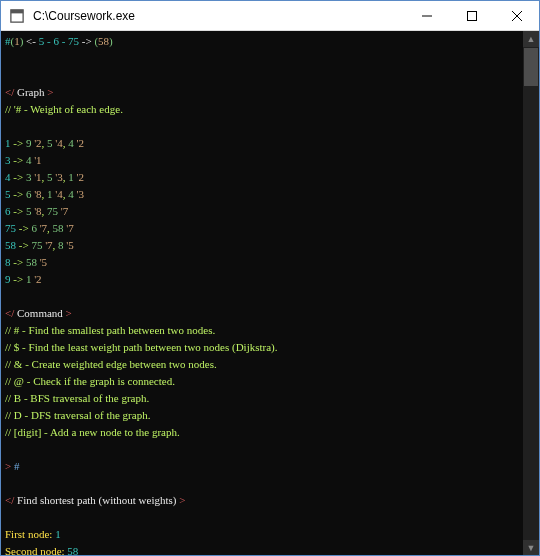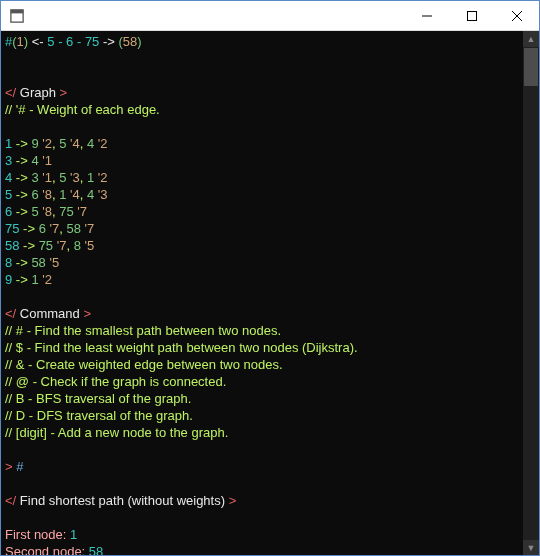--- a/index.html
+++ b/index.html
@@ -40,22 +40,22 @@
 
   .client {
     position: relative;
     height: 525px;
     background: #0c0c0c;
     display: flex;
   }
   .console {
     flex: 1;
     padding: 2px 4px;
-    font-family: Liberation Sans, sans-serif;
-    font-size: 13px;
+    font-family: Liberation Serif, serif;
+    font-size: 11px;
     line-height: 17px;
     color: #c0c0c0;
     white-space: pre;
     overflow: hidden;
   }
   .scrollbar {
     width: 16px;
     background: #202020;
     position: relative;
   }
@@ -78,33 +78,34 @@
     background: #4d4d4d;
   }
 
   
   .cy { color: #39c5bb; }  
   .dk { color: #bef264; }  
   .rd { color: #e06060; }  
   .gr { color: #7fc77f; }  
   .og { color: #d2a679; }  
   .wt { color: #e8e8e8; }  
-  .pk { color: #fca5a5; text-align: right; }  
+  .pk { color: #fde047; text-align: right; }  
   .bl { color: #6fa8dc; }  
 </style>
 </head>
 <body>
 
 <div class="titlebar">
   <span class="app-icon">
     <svg viewBox="0 0 16 16">
         <rect x="1" y="1" width="14" height="14" fill="none" stroke="#555" stroke-width="1.5"></rect>
         <rect x="1" y="1" width="14" height="4" fill="#555"></rect>
       </svg>
   </span>
+  <span class="title">C:\Coursework.exe</span>
   <span class="spacer"></span>
   <div class="winbtn">
     <svg viewBox="0 0 10 10">
         <line x1="0" y1="5" x2="10" y2="5" stroke="currentColor" stroke-width="1"></line>
       </svg>
   </div>
   <div class="winbtn">
     <svg viewBox="0 0 10 10">
         <rect x="0.5" y="0.5" width="9" height="9" fill="none" stroke="currentColor" stroke-width="1"></rect>
       </svg>

